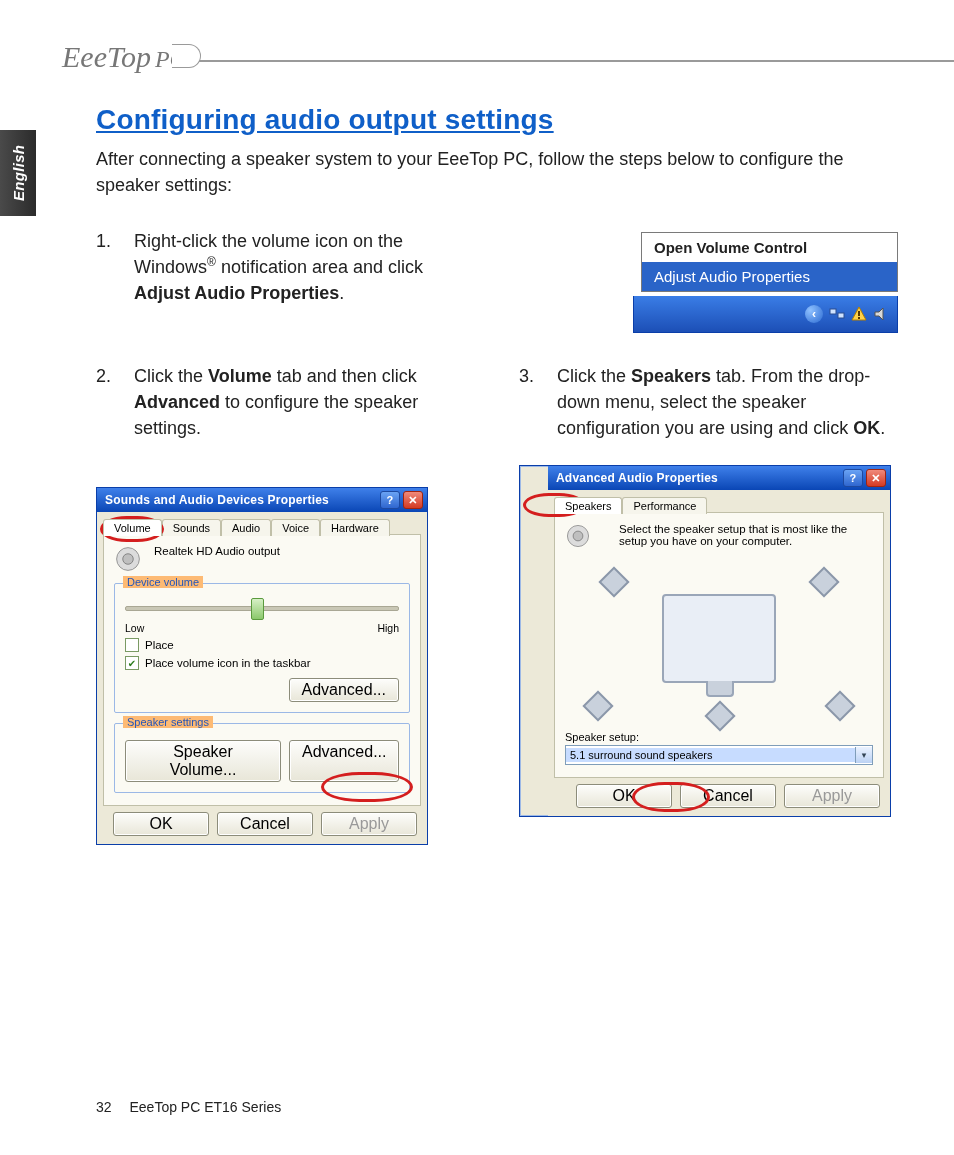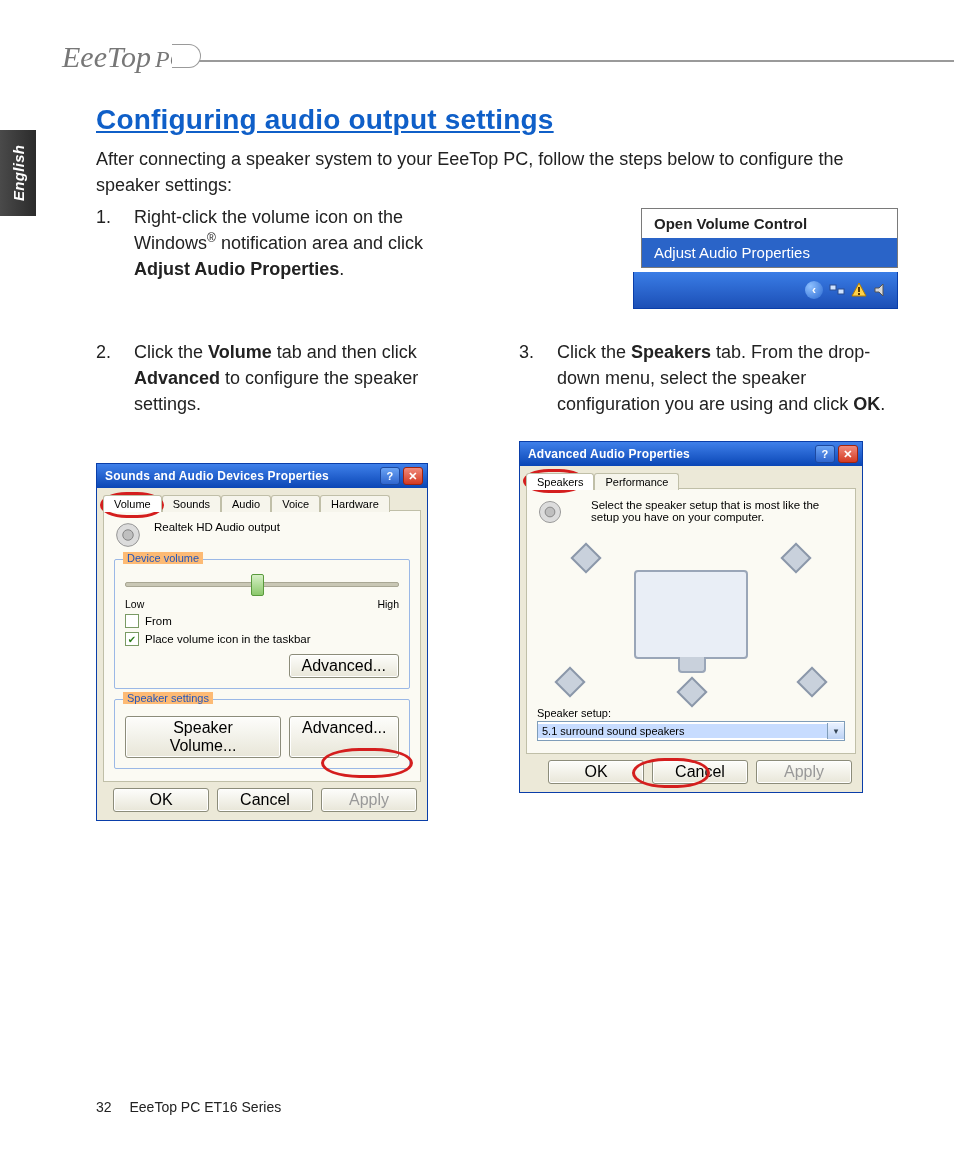--- a/index.html
+++ b/index.html
@@ -57,21 +57,21 @@
   .content{
     position:absolute;left:96px;right:56px;top:96px;
   }
   h1{
     color:var(--blue);
     font-size:28px;font-weight:800;
     margin:8px 0 10px 0;
     letter-spacing:.2px;
     text-decoration:underline;
   }
-  .intro{font-size:18px;line-height:1.45;margin-bottom:6px;}
+  .intro{font-size:18px;line-height:1.45;margin-bottom:30px;}
 
   .cols{display:grid;grid-template-columns:1fr 1fr;column-gap:44px;}
   .step{font-size:18px;line-height:1.45;display:flex;gap:18px;margin-bottom:18px;}
   .step .num{min-width:20px;}
   .step b{font-weight:700;}
 
   
   .ctxmenu{
     border:1px solid #7a7a7a;background:#fff;font-size:15px;
     width:255px;
@@ -279,21 +279,21 @@
               <div class="slider">
                 <div class="slider-track"></div>
                   <div class="slider-thumb"></div>
               </div>
               <div style="display:flex;justify-content:space-between;font-size:10.5px;">
                 <span>Low</span>
                 <span>High</span>
               </div>
               <div class="checkbox">
                 <span class="box"></span>
-                <span>From</span>
+                <span>Place</span>
               </div>
               <div class="checkbox">
                 <span class="box">✔</span>
                 <span>Place volume icon in the taskbar</span>
               </div>
               <div style="text-align:right;margin-top:8px;">
                 <span class="xpbtn">Advanced...</span>
               </div>
             </div>
 
@@ -320,21 +320,21 @@
     <div>
       <div class="step">
         <div class="num">3.</div>
         <div>
           <span>Click the </span><b>Speakers</b><span> tab. From the drop-down menu, select the speaker configuration you are using and click </span><b>OK</b><span>.</span>
         </div>
       </div>
 
       <div style="height:6px;"></div>
 
-      <div class="xpwin" style="position:relative;width:342px;">
+      <div class="xpwin" style="position:relative;width:342px;padding-left:28px;">
         <div class="titlebar">
           <span>Advanced Audio Properties</span>
           <span class="btns">
             <span class="tb-btn tb-help">?</span>
             <span class="tb-btn tb-close">✕</span>
           </span>
         </div>
         <div class="body">
           <div class="tabs">
             <div class="tab active"><span>Speakers</span></div>

